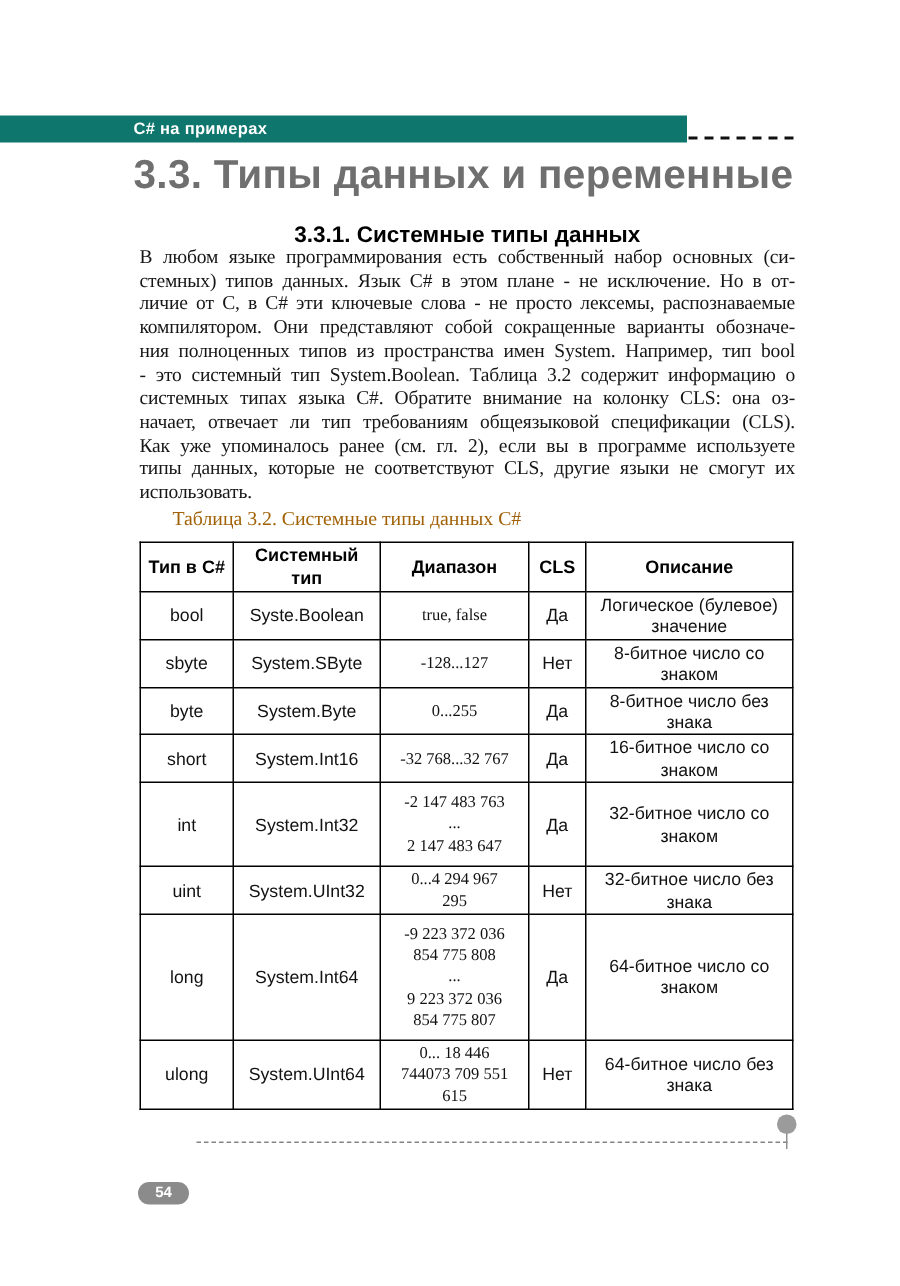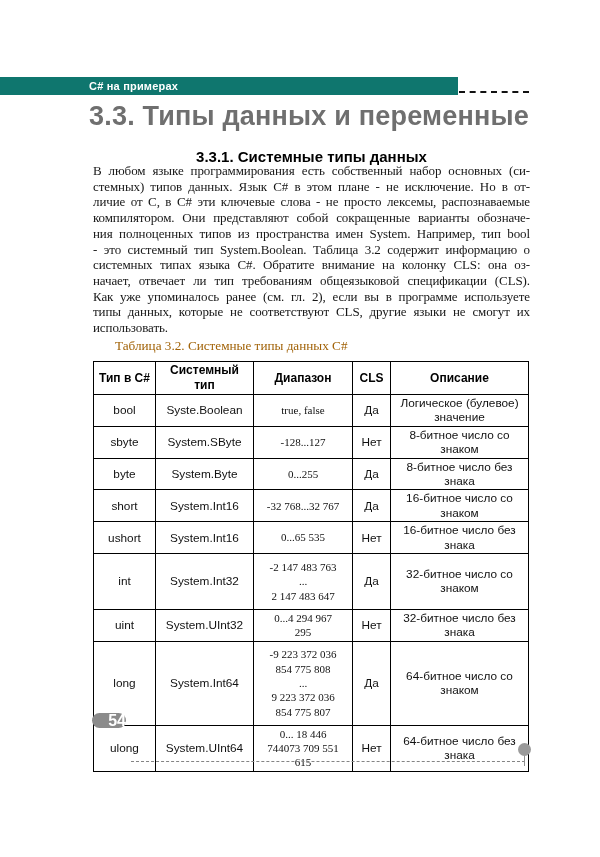--- a/index.html
+++ b/index.html
@@ -60,23 +60,23 @@
     font-family:"Liberation Serif",serif;font-size:11px;line-height:1.3;
     white-space:pre-line;color:#111;
   }
   tr.r-std{height:28px;}
   tr.r-int{height:56px;}
   tr.r-long{height:84px;}
   tr.r-ulong{height:42px;}
 
   
   .page-badge{
-    left:92px;top:713px;width:34px;height:15px;border-radius:8px;background:#8b8b8b;
+    left:92px;top:788px;width:34px;height:15px;border-radius:8px;background:#8b8b8b;
     color:#ffffff;font-family:"Liberation Sans",sans-serif;font-weight:bold;
-    font-size:16px;line-height:15px;text-align:right;
+    font-size:10px;line-height:15px;text-align:center;
   }
   .footer-dash{left:131px;top:761px;width:394px;height:0;border-top:1.5px dashed #848484;}
   .footer-tick{left:524px;top:754px;width:0;height:12px;border-left:1px solid #909090;}
   .corner-dot{left:518px;top:743px;width:13px;height:13px;border-radius:50%;background:#9b9b9b;}
 </style>
 </head>
 <body>
 
 <div class="abs bar">
   <span>C# на примерах</span>
@@ -140,27 +140,20 @@
       <td class="c-cls">Да</td>
       <td class="c-desc">8-битное число без знака</td>
     </tr>
     <tr class="r-std">
       <td class="c-type">short</td>
       <td class="c-sys">System.Int16</td>
       <td class="c-range">-32 768...32 767</td>
       <td class="c-cls">Да</td>
       <td class="c-desc">16-битное число со знаком</td>
     </tr>
-    <tr class="r-std">
-      <td class="c-type">ushort</td>
-      <td class="c-sys">System.Int16</td>
-      <td class="c-range">0...65 535</td>
-      <td class="c-cls">Нет</td>
-      <td class="c-desc">16-битное число без знака</td>
-    </tr>
     <tr class="r-int">
       <td class="c-type">int</td>
       <td class="c-sys">System.Int32</td>
       <td class="c-range">-2 147 483 763
 ...
 2 147 483 647</td>
       <td class="c-cls">Да</td>
       <td class="c-desc">32-битное число со знаком</td>
     </tr>
     <tr class="r-std">

